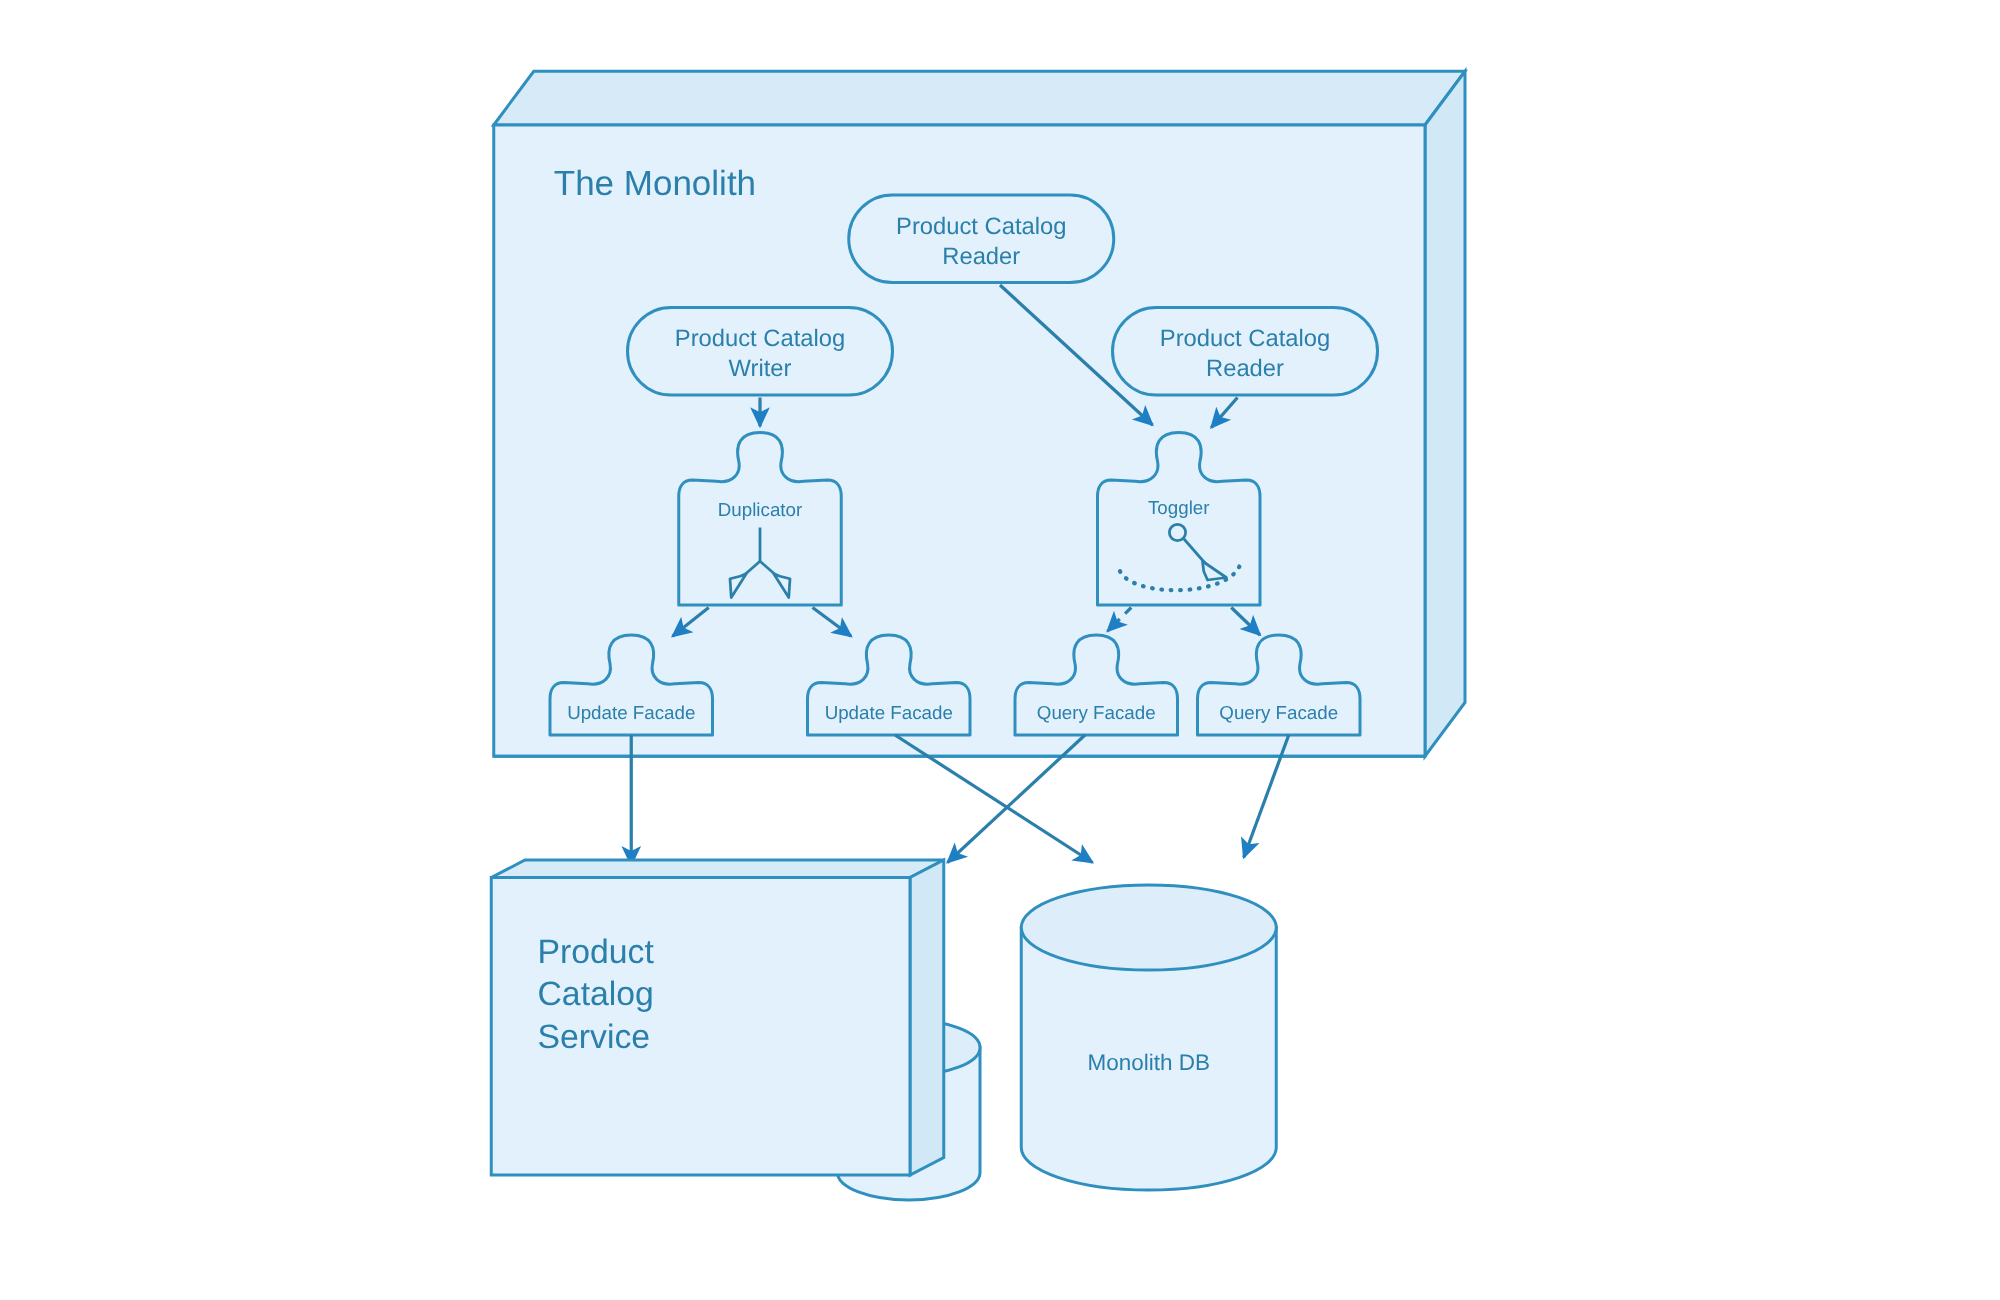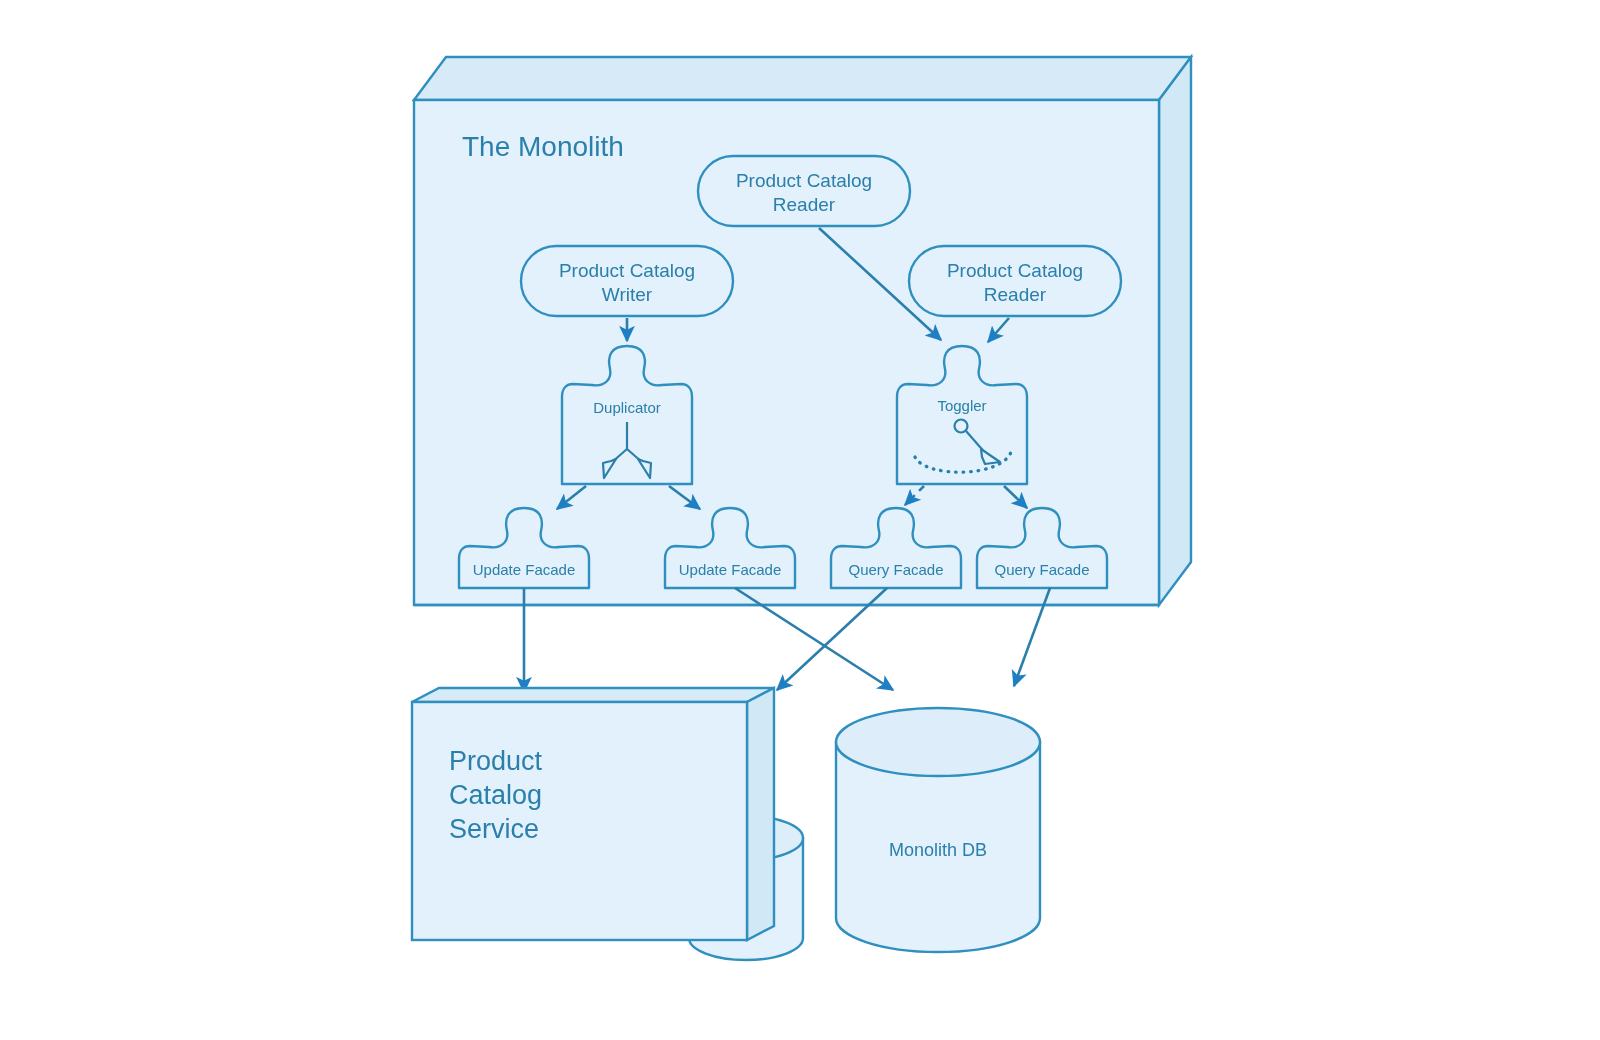--- a/index.html
+++ b/index.html
@@ -10,21 +10,20 @@
   body {
     width: 1600px;
     height: 1040px;
     font-family: "Liberation Sans", sans-serif;
     overflow: hidden;
   }
   #diagram-root {
     position: relative;
     width: 1406px;
     height: 1040px;
-    padding-left: 19px;
   }
   svg#diagram {
     display: block;
     width: 1600px;
     height: 1040px;
   }
   .edge-line {
     fill: none;
     stroke: #2a7fab;
     stroke-width: 2.6;

